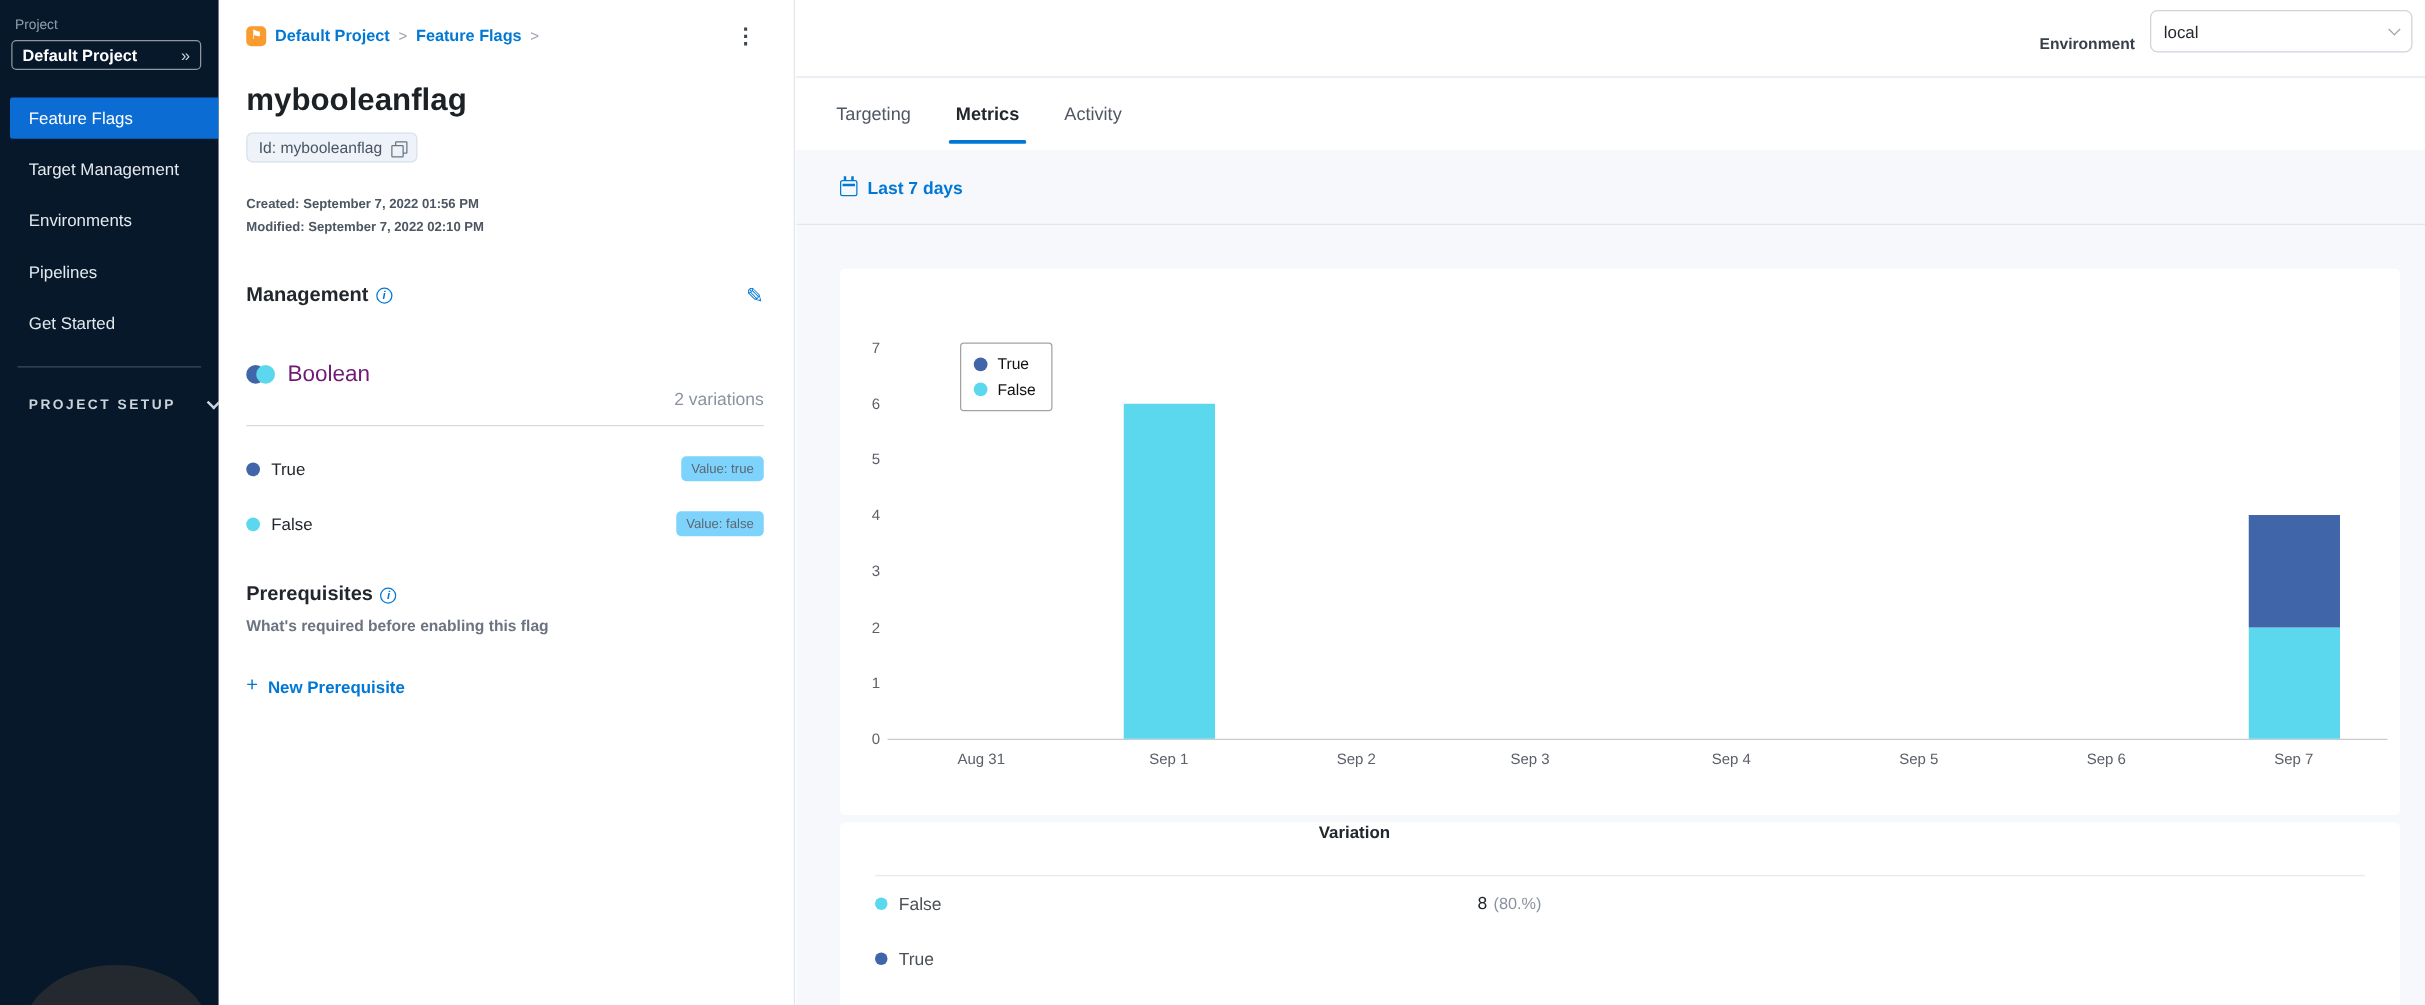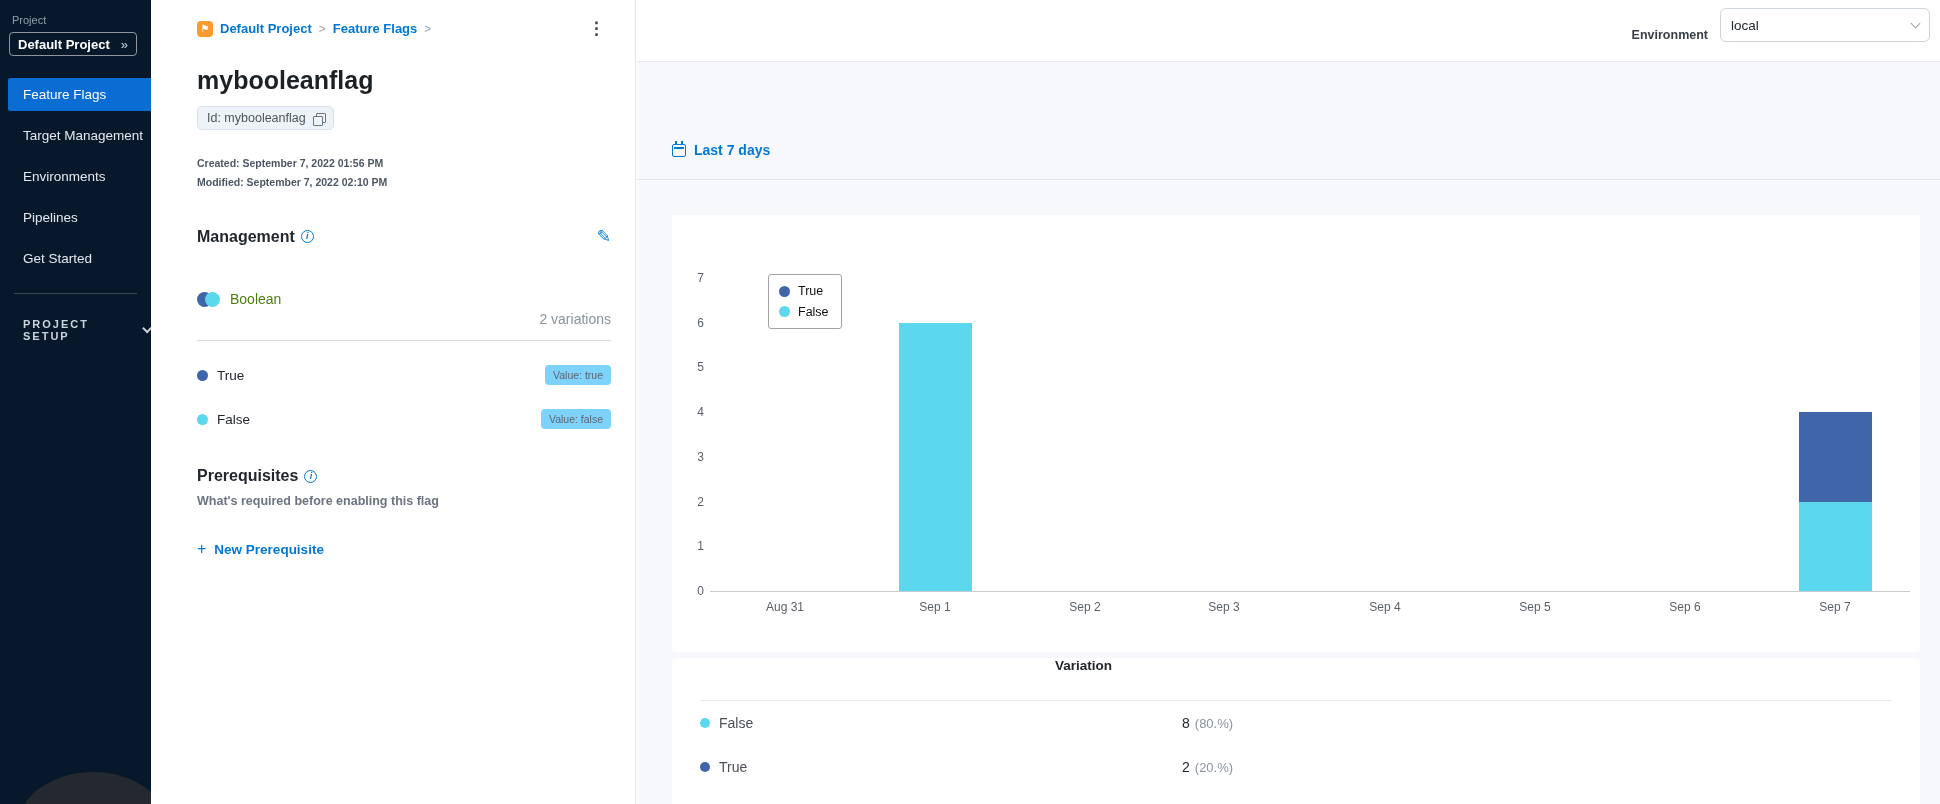--- a/index.html
+++ b/index.html
@@ -1,21 +1,21 @@
 <!DOCTYPE html>
 <html><head>
 <meta charset="utf-8">
 <style>
   * { margin:0; padding:0; box-sizing:border-box; }
   html,body { width:1940px; height:804px; overflow:hidden; background:#fff;
     font-family:"Liberation Sans", sans-serif; }
   .root { position:relative; width:1940px; height:804px; }
 
   
-  .sidebar { position:absolute; left:0; top:0; width:151px; height:804px;
+  .sidebar { position:absolute; left:0; top:0; width:175px; height:804px;
     background:#07182b; color:#e6ebf0; overflow:hidden; }
   .proj-label { margin:14px 0 6px 12px; font-size:11px; color:#8fa0af; }
   .proj-box { margin:0 14px 0 9px; height:24px; border:1px solid rgba(255,255,255,.55);
     border-radius:4px; display:flex; align-items:center; justify-content:space-between;
     padding:0 8px; cursor:pointer; }
   .proj-box .pname { font-size:13px; color:#fff; font-weight:600; }
   .proj-box .dbl { font-size:13px; color:#cdd6dd; }
   .nav { margin-top:22px; }
   .nav-item { height:33px; display:flex; align-items:center; padding-left:23px;
     font-size:13.5px; color:#e3e9ee; margin-bottom:8px; cursor:pointer; }
@@ -56,21 +56,21 @@
   .sec-head { font-size:16px; font-weight:700; color:#22272d; }
   .info-ic { width:13px; height:13px; border:1.3px solid #0278d5; border-radius:50%;
     color:#0278d5; font-size:9px; line-height:11px; text-align:center; margin-left:6px;
     font-style:italic; font-weight:700; }
   .pencil { margin-left:auto; color:#0278d5; font-size:17px; cursor:pointer; }
   .bool-row { display:flex; align-items:center; margin-top:24px; padding-bottom:13px;
     border-bottom:1px solid #d3dae2; }
   .bool-ic { display:flex; margin-right:10px; }
   .bool-ic .c1 { width:15px; height:15px; border-radius:50%; }
   .bool-ic .c2 { width:15px; height:15px; border-radius:50%; margin-left:-7px; }
-  .bool-label { font-size:14px; color:#4d7c0f; }
+  .bool-label { font-size:18px; color:#701a75; }
   .var-count { margin-left:auto; font-size:14px; color:#8a93a0;margin-top:40px; }
   .var-row { display:flex; align-items:center; margin-top:24px; }
   .var-dot { width:11px; height:11px; border-radius:50%; margin-right:9px; }
   .var-name { font-size:13.5px; color:#22272d; }
   .var-chip { margin-left:auto; background:#7dd3fc; border-radius:4px; padding:4px 8px;
     font-size:10.5px; color:#5c6670; }
   .prereq-desc { margin-top:9px; font-size:12.5px; font-weight:600; color:#6b7480; }
   .new-prereq { margin-top:32px; display:flex; align-items:center; gap:8px; color:#0278d5;
     font-size:13.5px; font-weight:600; cursor:pointer; }
   .plus { font-size:16px; font-weight:400; }
@@ -219,20 +219,25 @@
   <div class="main">
     <div class="topbar">
       <div class="env-wrap">
         <span class="env-label">Environment</span>
         <span class="env-select">
           <span>local</span>
           <span class="env-chev"></span>
         </span>
       </div>
     </div>
+    <div class="tabsrow" id="tabsrow">
+        <div class="tab">Targeting</div>
+        <div class="tab active">Metrics</div>
+        <div class="tab">Activity</div>
+      </div>
     <div class="filterband">
       <span class="datefilter">
         <span class="cal-ic"></span>
         <span>Last 7 days</span>
       </span>
     </div>
 
     <div class="card chart-card" id="chart-card">
       <div class="legend-box" id="legend-box">
           <div class="legend-item">
@@ -276,19 +281,18 @@
               <span class="t-dot" style="background: rgb(91, 216, 238);"></span>
               <span>False</span>
             </div>
             <div class="t-col2"><span class="t-total">8</span><span class="t-pct">(80.%)</span></div>
           </div>
           <div class="t-row">
             <div class="t-col1 t-var">
               <span class="t-dot" style="background: rgb(64, 101, 168);"></span>
               <span>True</span>
             </div>
-            <div class="t-col2"><span class="t-total">2</span><span class="t-pct">(20.%)</span></div>
           </div>
         </div>
     </div>
   </div>
 
 </div>
 
 </body></html>

